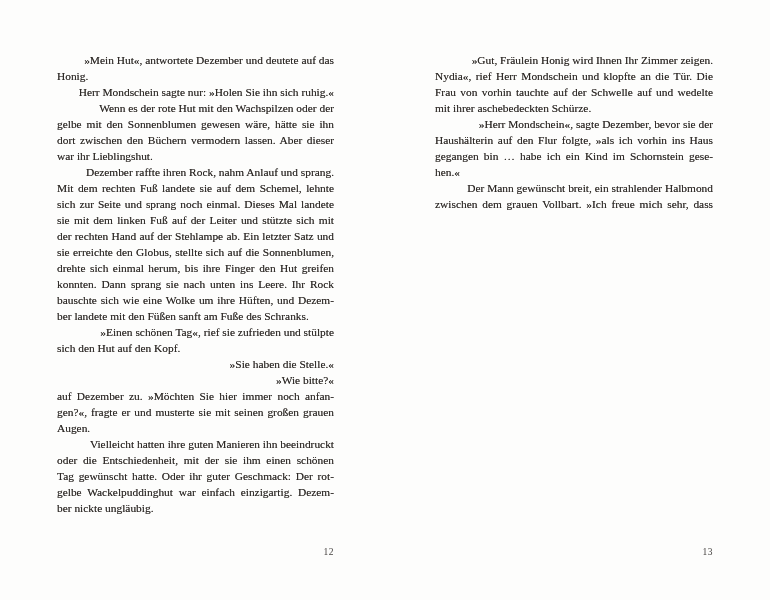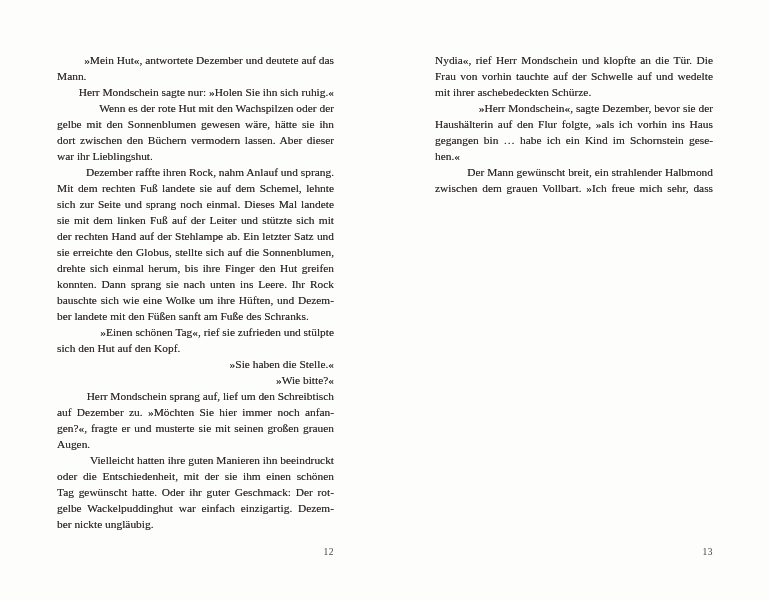--- a/index.html
+++ b/index.html
@@ -52,55 +52,55 @@
   .page-number.right { left: 435px; width: 278px; }
 </style>
 </head>
 <body>
 
 <div class="spread">
 
   <section>
     <div class="text-block left">
         <div class="line just indent">»Mein Hut«, antwortete Dezember und deutete auf das</div>
-        <div class="line">Mann.</div>
+        <div class="line">Honig.</div>
         <div class="line just indent">Herr Mondschein sagte nur: »Holen Sie ihn sich ruhig.«</div>
         <div class="line just indent">Wenn es der rote Hut mit den Wachspilzen oder der</div>
         <div class="line just">gelbe mit den Sonnenblumen gewesen wäre, hätte sie ihn</div>
         <div class="line just">dort zwischen den Büchern vermodern lassen. Aber dieser</div>
         <div class="line">war ihr Lieblingshut.</div>
         <div class="line just indent">Dezember raffte ihren Rock, nahm Anlauf und sprang.</div>
         <div class="line just">Mit dem rechten Fuß landete sie auf dem Schemel, lehnte</div>
         <div class="line just">sich zur Seite und sprang noch einmal. Dieses Mal landete</div>
         <div class="line just">sie mit dem linken Fuß auf der Leiter und stützte sich mit</div>
         <div class="line just">der rechten Hand auf der Stehlampe ab. Ein letzter Satz und</div>
         <div class="line just">sie erreichte den Globus, stellte sich auf die Sonnenblumen,</div>
         <div class="line just">drehte sich einmal herum, bis ihre Finger den Hut greifen</div>
         <div class="line just">konnten. Dann sprang sie nach unten ins Leere. Ihr Rock</div>
         <div class="line just">bauschte sich wie eine Wolke um ihre Hüften, und Dezem-</div>
         <div class="line">ber landete mit den Füßen sanft am Fuße des Schranks.</div>
         <div class="line just indent">»Einen schönen Tag«, rief sie zufrieden und stülpte</div>
         <div class="line">sich den Hut auf den Kopf.</div>
         <div class="line indent">»Sie haben die Stelle.«</div>
         <div class="line indent">»Wie bitte?«</div>
-        <div class="line just indent">Herr Mondschein sprang auf, lief um den Schreibtisch</div>
         <div class="line just">auf Dezember zu. »Möchten Sie hier immer noch anfan-</div>
         <div class="line just">gen?«, fragte er und musterte sie mit seinen großen grauen</div>
         <div class="line">Augen.</div>
         <div class="line just indent">Vielleicht hatten ihre guten Manieren ihn beeindruckt</div>
         <div class="line just">oder die Entschiedenheit, mit der sie ihm einen schönen</div>
         <div class="line just">Tag gewünscht hatte. Oder ihr guter Geschmack: Der rot-</div>
         <div class="line just">gelbe Wackelpuddinghut war einfach einzigartig. Dezem-</div>
         <div class="line">ber nickte ungläubig.</div>
       </div>
     <div class="page-number left">12</div>
   </section>
 
   <section>
     <div class="text-block right">
+        <div class="line just indent">»Gut, Fräulein Honig wird Ihnen Ihr Zimmer zeigen.</div>
         <div class="line just">Nydia«, rief Herr Mondschein und klopfte an die Tür. Die</div>
         <div class="line just">Frau von vorhin tauchte auf der Schwelle auf und wedelte</div>
         <div class="line">mit ihrer aschebedeckten Schürze.</div>
         <div class="line just indent">»Herr Mondschein«, sagte Dezember, bevor sie der</div>
         <div class="line just">Haushälterin auf den Flur folgte, »als ich vorhin ins Haus</div>
         <div class="line just">gegangen bin … habe ich ein Kind im Schornstein gese-</div>
         <div class="line">hen.«</div>
         <div class="line just indent">Der Mann gewünscht breit, ein strahlender Halbmond</div>
         <div class="line just">zwischen dem grauen Vollbart. »Ich freue mich sehr, dass</div>
       </div>

